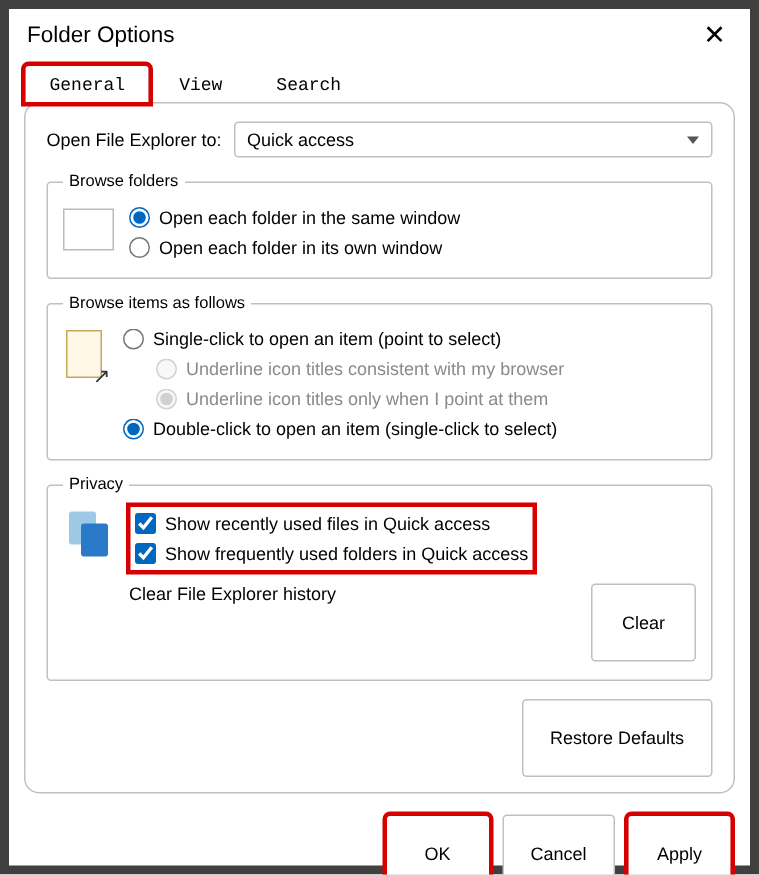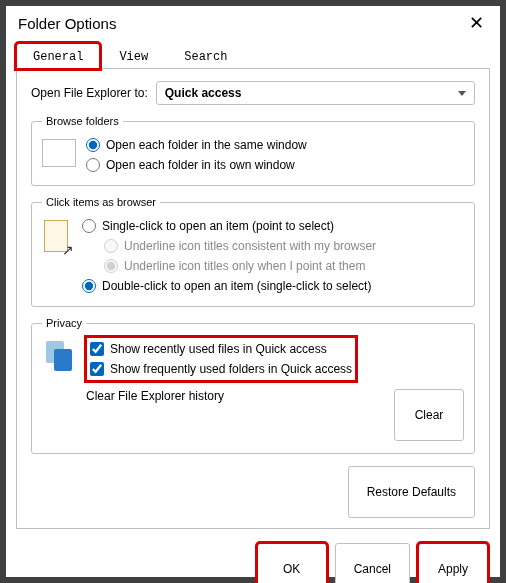--- a/index.html
+++ b/index.html
@@ -55,34 +55,33 @@
     border-radius: 3px 3px 0 0;
     background: #fff;
     z-index: 2;
   }
   .redbox { outline: 3px solid #d60000; outline-offset: -1px; }
   .tabpanel {
     border: 1px solid #c0c0c0;
     margin: 0 10px 8px 10px;
     padding: 12px 14px 10px 14px;
     flex: 1;
-    border-radius: 0;
+    border-radius: 10px;
     position: relative;
   }
   .row { display: flex; align-items: center; gap: 8px; }
   .select {
     flex: 1;
     border: 1px solid #c0c0c0;
     border-radius: 3px;
     padding: 4px 8px;
     display: flex;
     justify-content: space-between;
     align-items: center;
     cursor: pointer;
-    font-weight: bold;
   }
   .chev {
     width: 0; height: 0;
     border-left: 4px solid transparent;
     border-right: 4px solid transparent;
     border-top: 5px solid #555;
   }
   fieldset {
     border: 1px solid #c0c0c0;
     border-radius: 3px;
@@ -210,21 +209,21 @@
           </label>
           <label class="radio">
             <input type="radio" name="bf" style="">
             <span>Open each folder in its own window</span>
           </label>
         </div>
       </div>
     </fieldset>
 
     <fieldset>
-      <legend>Click items as browser</legend>
+      <legend>Browse items as follows</legend>
       <div class="optgroup">
         <div class="docicon"></div>
         <div class="opts">
           <label class="radio">
             <input type="radio" name="ci" style="">
             <span>Single-click to open an item (point to select)</span>
           </label>
           <label class="radio sub">
             <input type="radio" name="u" disabled="" style="">
             <span>Underline icon titles consistent with my browser</span>

